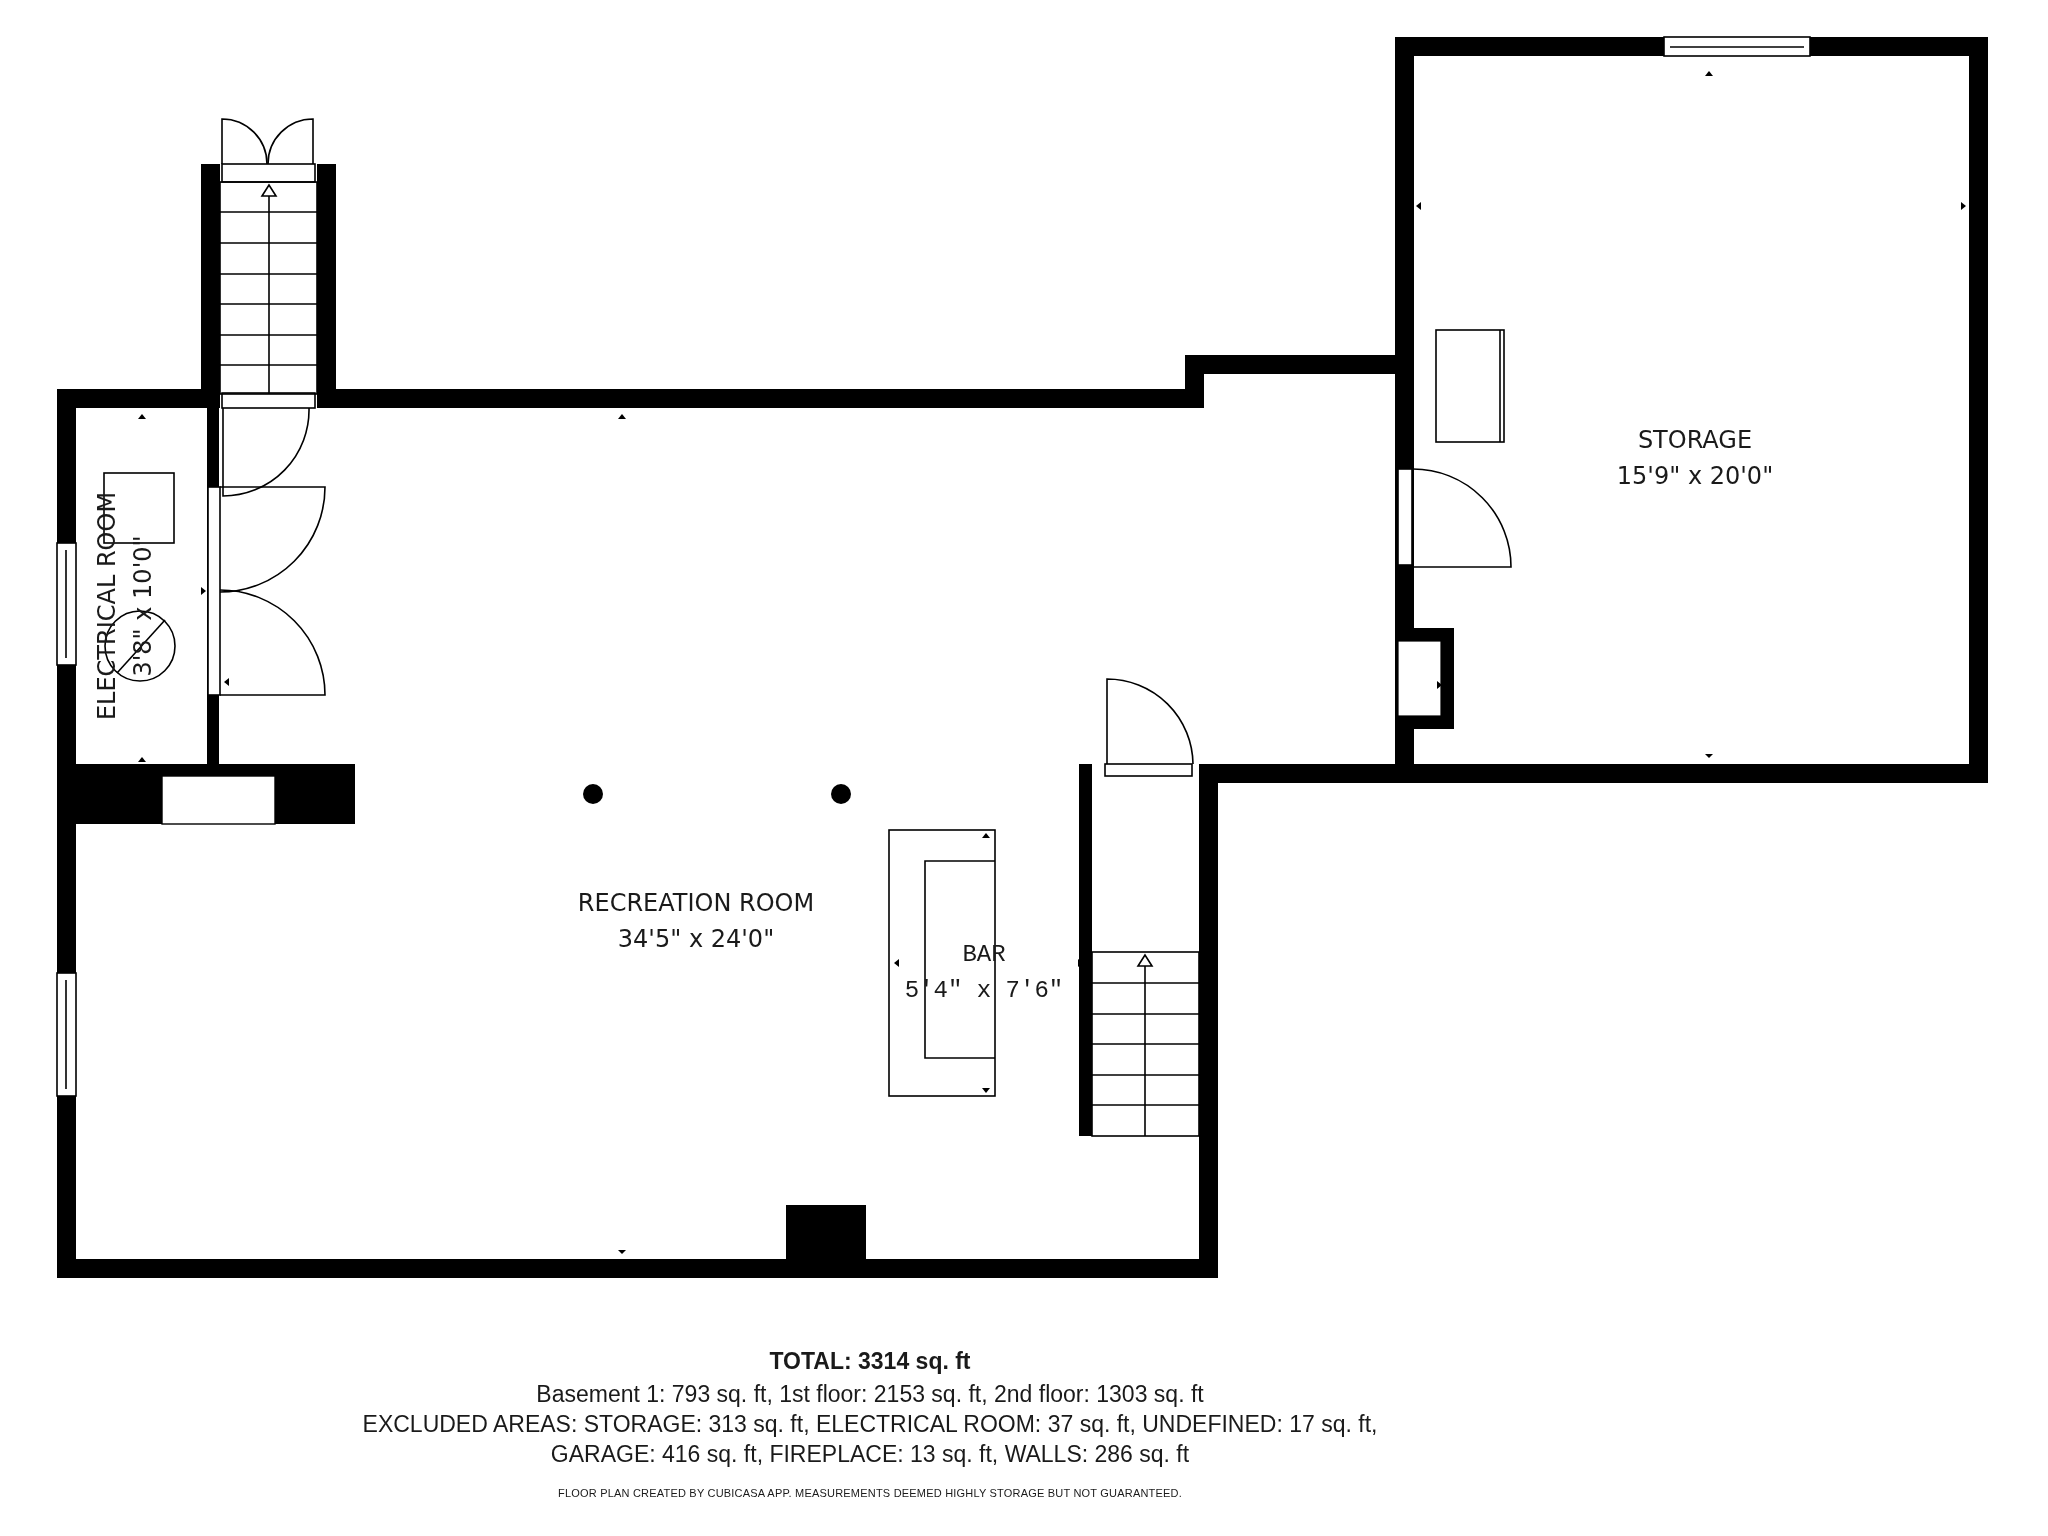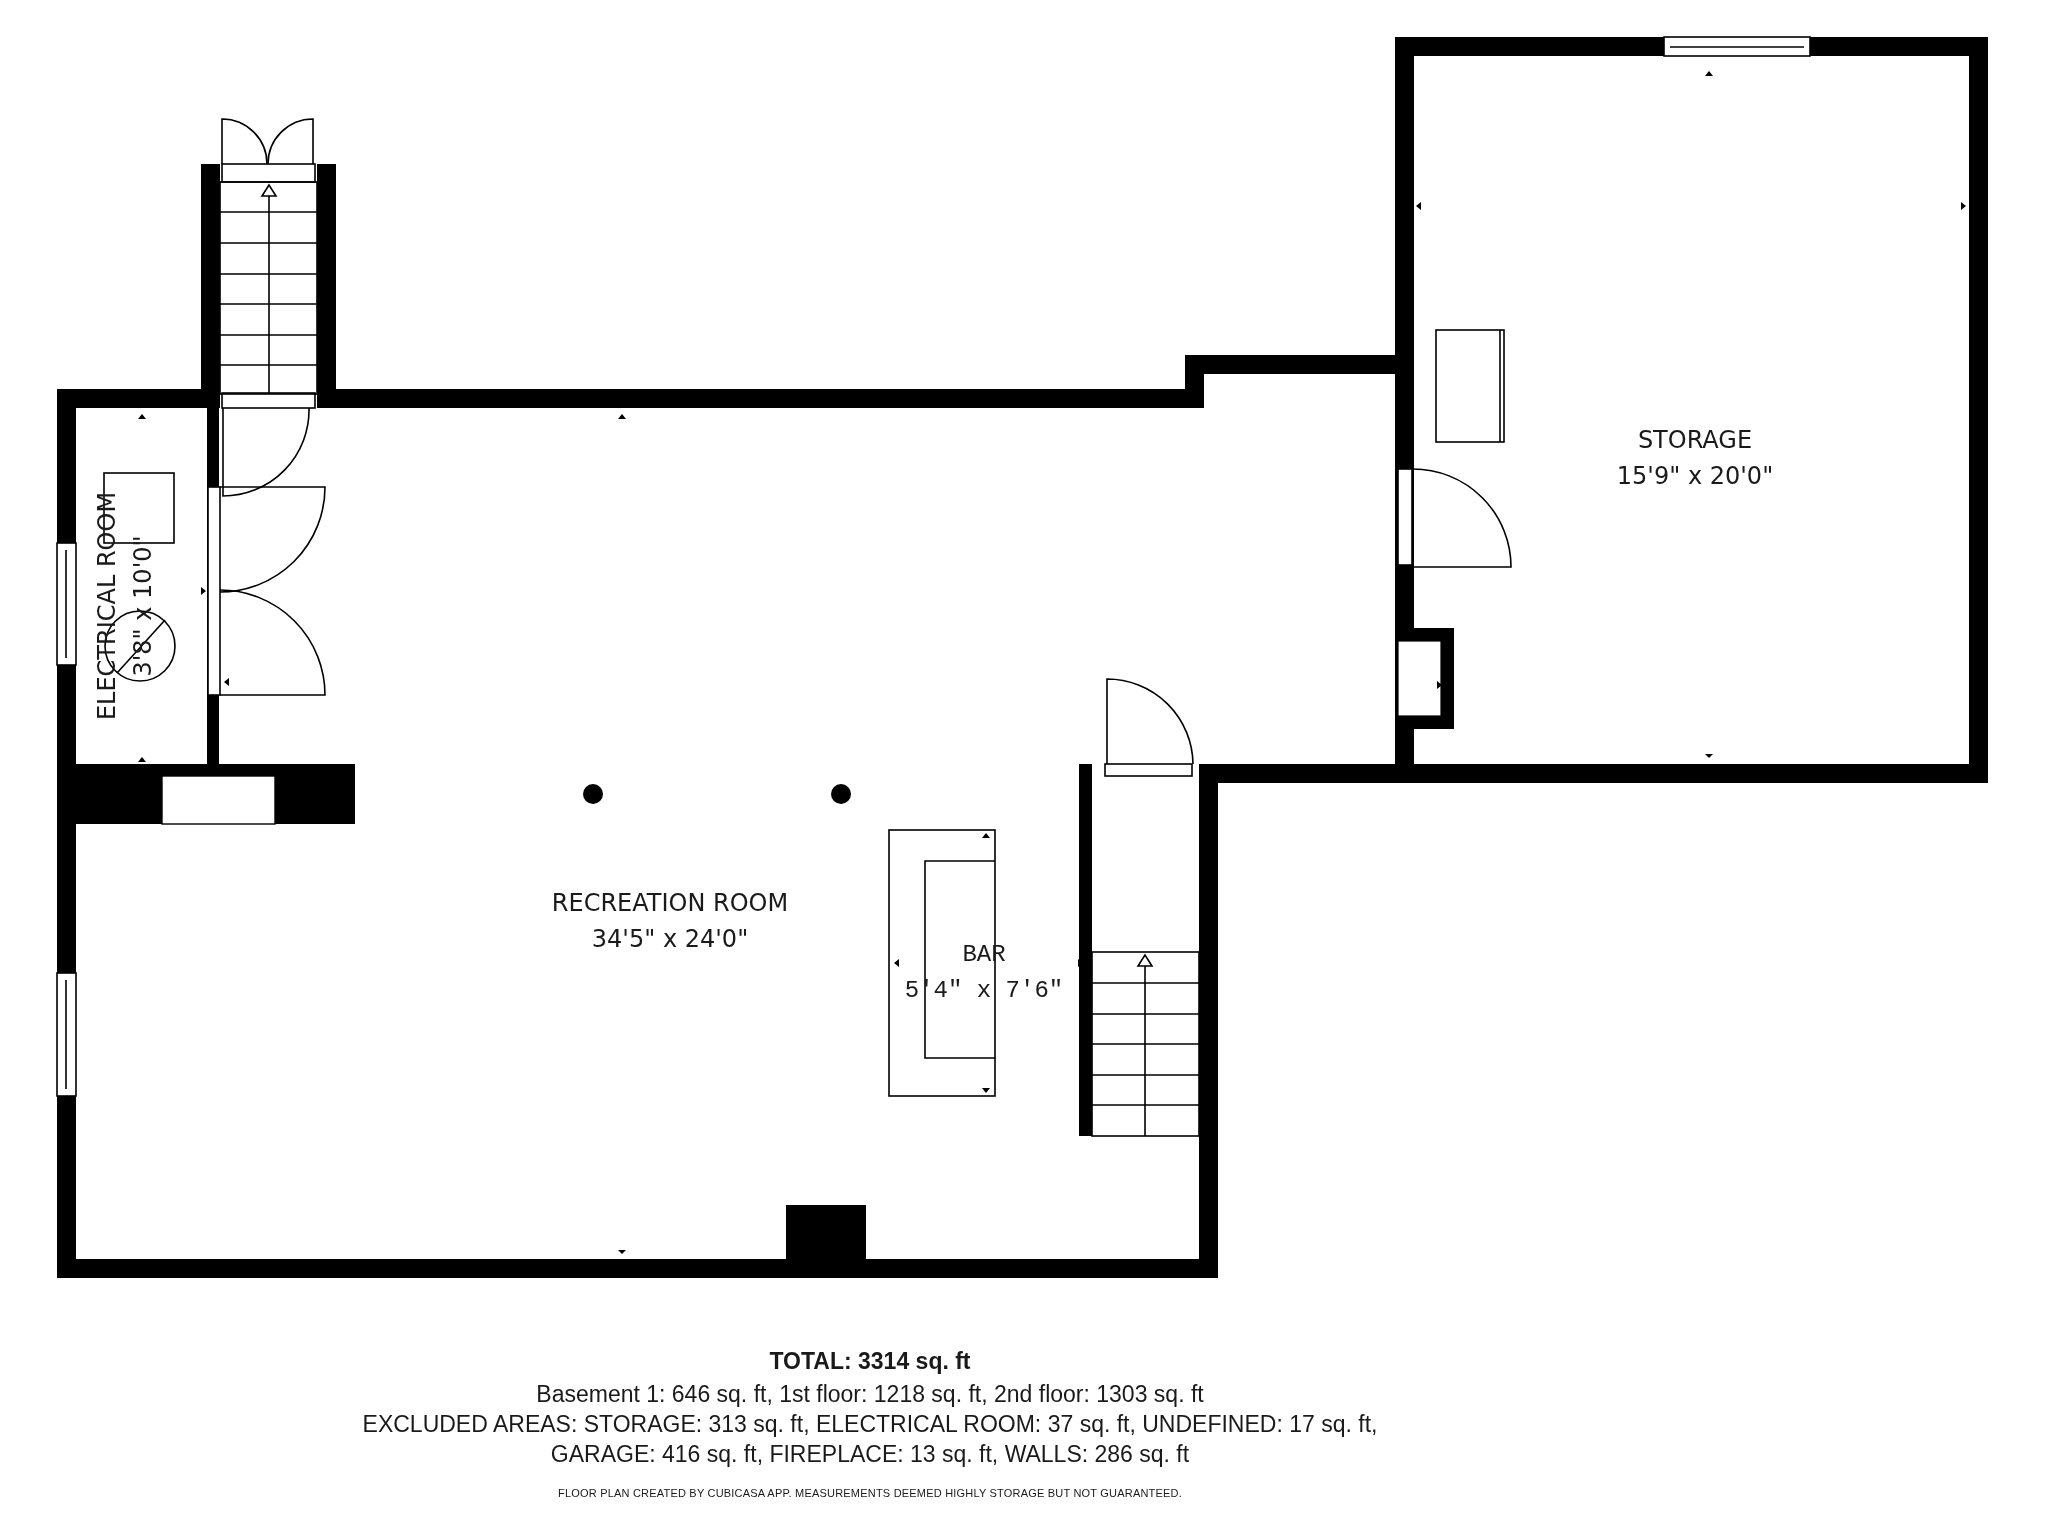--- a/index.html
+++ b/index.html
@@ -156,32 +156,32 @@
     <polygon points="224,682 229,678 229,686"></polygon>
     <polygon points="1442,685 1437,681 1437,689"></polygon>
   </g>
 </svg>
 
 <div class="label" style="left:1595px; top:378px; width:200px;margin-top:44px;">
   <div>STORAGE</div>
   <div>15'9" x 20'0"</div>
 </div>
 
-<div class="label" style="left:520px; top:885px; width:300px;">
+<div class="label" style="left:546px; top:885px; width:300px;">
   <div>RECREATION ROOM</div>
   <div>34'5" x 24'0"</div>
 </div>
 
 <div class="label" style="left:904px; top:937px; width:160px;font-family:Liberation Mono, monospace;">
   <div>BAR</div>
   <div>5'4" x 7'6"</div>
 </div>
 
 <div class="label" style="left:-20px; top:570px; width:290px; transform: rotate(-90deg); transform-origin: center center;">
   <div>ELECTRICAL ROOM</div>
   <div>3'8" x 10'0"</div>
 </div>
 
 <div class="footer f-total">TOTAL: 3314 sq. ft</div>
-<div class="footer f-line f-l1">Basement 1: 646 sq. ft, 1st floor: 1218 sq. ft, 2nd floor: 1303 sq. ft</div>
+<div class="footer f-line f-l1">Basement 1: 793 sq. ft, 1st floor: 2153 sq. ft, 2nd floor: 1303 sq. ft</div>
 <div class="footer f-line f-l2">EXCLUDED AREAS: STORAGE: 313 sq. ft, ELECTRICAL ROOM: 37 sq. ft, UNDEFINED: 17 sq. ft,</div>
 <div class="footer f-line f-l3">GARAGE: 416 sq. ft, FIREPLACE: 13 sq. ft, WALLS: 286 sq. ft</div>
 <div class="footer f-note">FLOOR PLAN CREATED BY CUBICASA APP. MEASUREMENTS DEEMED HIGHLY STORAGE BUT NOT GUARANTEED.</div>
 
 </body></html>

